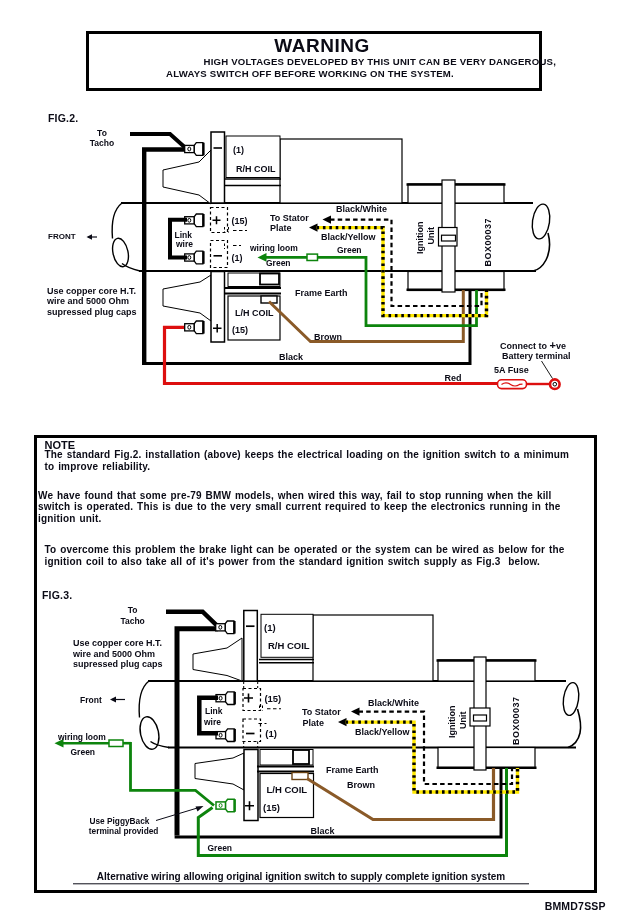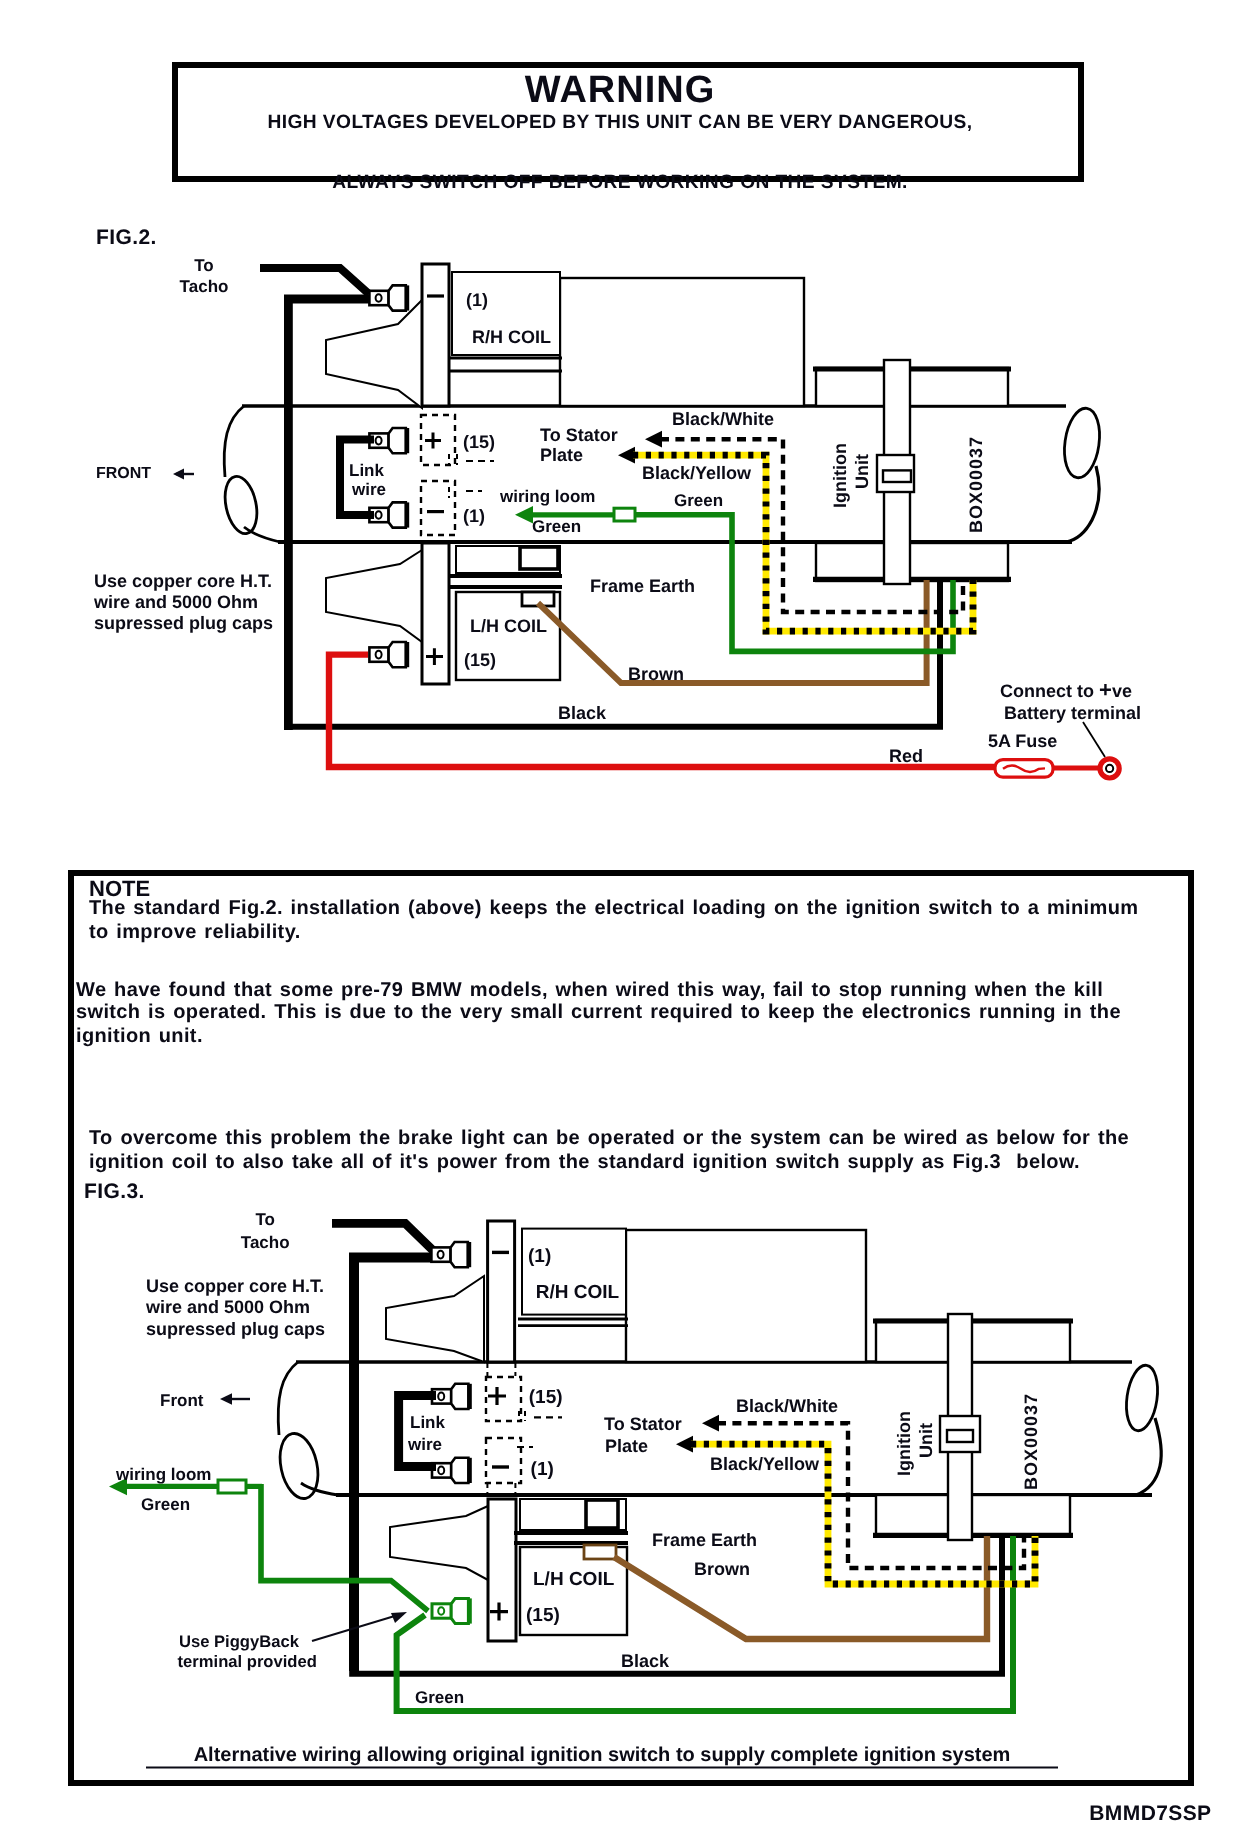--- a/index.html
+++ b/index.html
@@ -1,28 +1,28 @@
 <!DOCTYPE html>
 <html><head><meta charset="utf-8">
 <style>
 html,body{margin:0;padding:0;background:#fff}
 body{width:628px;height:924px;position:relative;font-family:"Liberation Sans",sans-serif;color:#0b0b16;overflow:hidden}
 .ab{position:absolute}
 .b{font-weight:bold}
 </style></head>
 <body>
 <div class="ab" style="left:86px;top:31px;width:456px;height:60px;border:3.5px solid #000;box-sizing:border-box"></div>
-<div class="ab b" style="left:82px;top:35px;width:456px;text-align:center;font-size:19px;letter-spacing:.5px">WARNING</div>
-<div class="ab b" style="left:82px;top:56px;width:456px;text-align:center;font-size:9.6px;letter-spacing:.2px">HIGH VOLTAGES DEVELOPED BY THIS UNIT CAN BE VERY DANGEROUS,</div>
-<div class="ab b" style="left:82px;top:86px;width:456px;text-align:center;font-size:9.6px;letter-spacing:.2px">ALWAYS SWITCH OFF BEFORE WORKING ON THE SYSTEM.</div>
+<div class="ab b" style="left:94px;top:35px;width:456px;text-align:center;font-size:19px;letter-spacing:.5px">WARNING</div>
+<div class="ab b" style="left:100px;top:56px;width:456px;text-align:right;font-size:9.6px;letter-spacing:.2px">HIGH VOLTAGES DEVELOPED BY THIS UNIT CAN BE VERY DANGEROUS,</div>
+<div class="ab b" style="left:82px;top:68px;width:456px;text-align:center;font-size:9.6px;letter-spacing:.2px">ALWAYS SWITCH OFF BEFORE WORKING ON THE SYSTEM.</div>
 <div class="ab" style="left:33.5px;top:434.5px;width:563px;height:458px;border:3px solid #000;box-sizing:border-box"></div>
 <div class="ab b" style="left:44.5px;top:439px;font-size:11px;">NOTE</div>
 <div class="ab b" style="left:44.5px;top:449px;width:545px;font-size:10px;letter-spacing:.18px;word-spacing:.9px;line-height:11.75px">The standard Fig.2. installation (above) keeps the electrical loading on the ignition switch to a minimum<br>to improve reliability.</div>
 <div class="ab b" style="left:38px;top:489.5px;width:545px;font-size:10px;letter-spacing:.18px;word-spacing:.9px;line-height:11.75px">We have found that some pre-79 BMW models, when wired this way, fail to stop running when the kill<br>switch is operated. This is due to the very small current required to keep the electronics running in the<br>ignition unit.</div>
-<div class="ab b" style="left:44.5px;top:564px;width:545px;font-size:10px;letter-spacing:.18px;word-spacing:.9px;line-height:11.75px">To overcome this problem the brake light can be operated or the system can be wired as below for the<br>ignition coil to also take all of it's power from the standard ignition switch supply as Fig.3&nbsp; below.</div>
+<div class="ab b" style="left:44.5px;top:544px;width:545px;font-size:10px;letter-spacing:.18px;word-spacing:.9px;line-height:11.75px">To overcome this problem the brake light can be operated or the system can be wired as below for the<br>ignition coil to also take all of it's power from the standard ignition switch supply as Fig.3&nbsp; below.</div>
 <svg class="ab" style="left:0;top:0" width="628" height="924" font-family="Liberation Sans" font-weight="bold" fill="#0b0b16">
 <defs>
 <g id="sp">
         <rect x="0" y="-3.6" width="9.6" height="7.2" fill="#fff" stroke="#000" stroke-width="1.3"></rect>
         <ellipse cx="4.6" cy="0" rx="1.5" ry="1.9" fill="#fff" stroke="#000" stroke-width="1"></ellipse>
         <polygon points="9.6,-3.6 11.6,-6.3 18.2,-6.3 18.2,6.3 11.6,6.3 9.6,3.6" fill="#fff" stroke="#000" stroke-width="1.3"></polygon>
         <line x1="18.8" y1="-6.3" x2="18.8" y2="6.3" stroke="#000" stroke-width="2.2"></line>
       </g>
 <g id="spg">
         <rect x="0" y="-3.6" width="9.6" height="7.2" fill="#fff" stroke="#0d840d" stroke-width="1.5"></rect>

